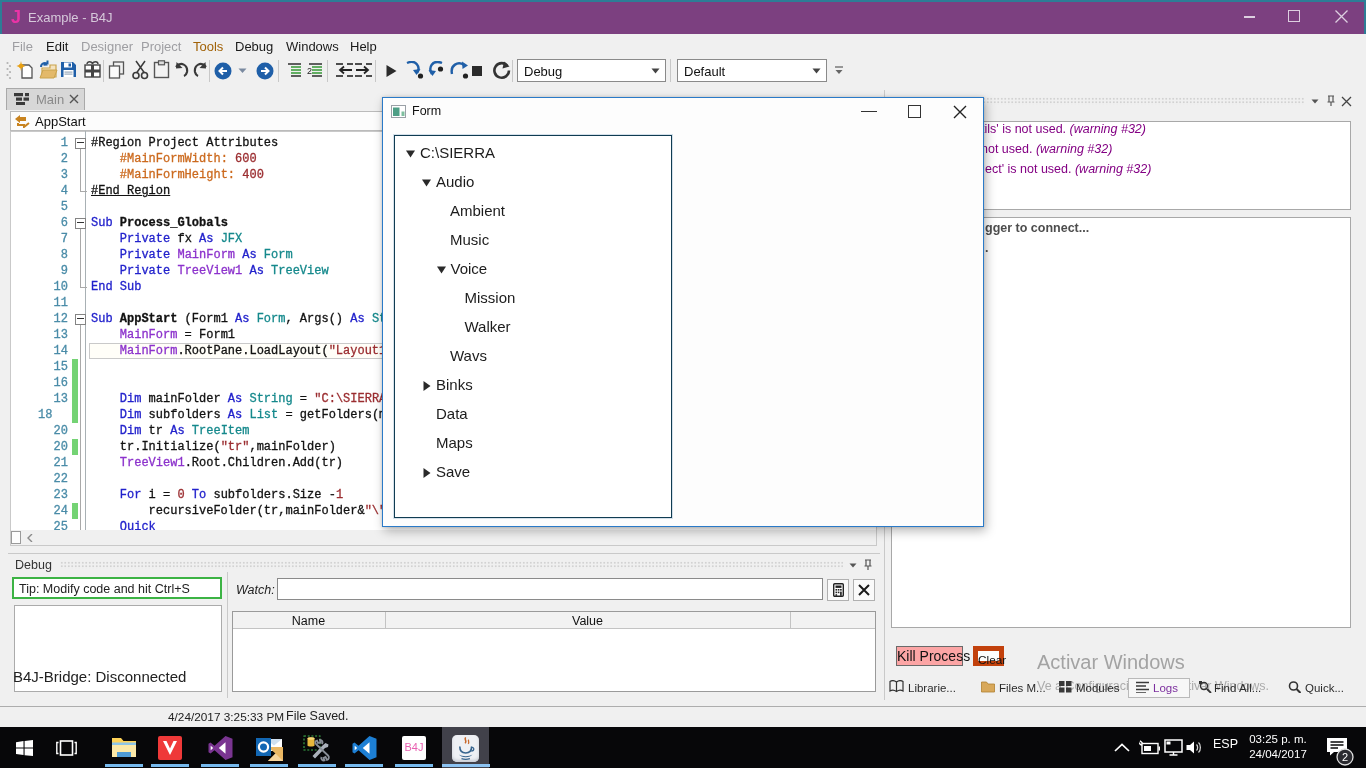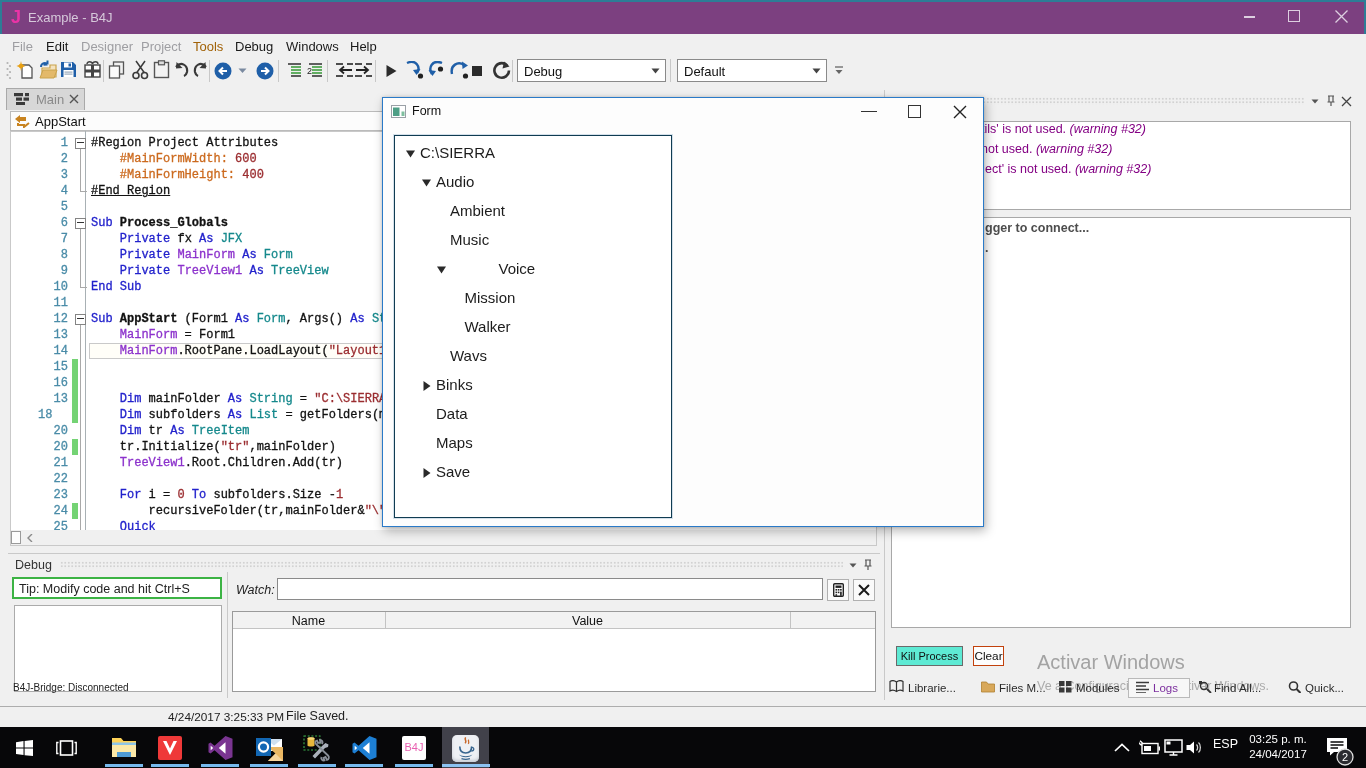--- a/index.html
+++ b/index.html
@@ -359,21 +359,21 @@
 
 <div class="abs" style="left:232px;top:611px;width:644px;height:81px;background:#fff;border:1px solid #9a9a9a;"></div>
 <div class="abs" style="left:233px;top:612px;width:642px;height:17px;background:#f2f2f2;border-bottom:1px solid #c3c3c3;"></div>
 <div class="abs" style="left:385px;top:612px;width:1px;height:17px;background:#c3c3c3;"></div>
 <div class="abs" style="left:790px;top:612px;width:1px;height:17px;background:#c3c3c3;"></div>
 <div class="abs" style="left:232px;top:614px;width:153px;text-align:center;font-size:12.5px;color:#111;">Name</div>
 <div class="abs" style="left:385px;top:614px;width:405px;text-align:center;font-size:12.5px;color:#111;">Value</div>
 </div>
 
 <div class="abs" style="left:0;top:706px;width:1366px;height:21px;background:#f0f0f0;border-top:1px solid #adadad;"></div>
-<div class="abs" style="left:13px;top:682px;font-size:10px;color:#222;">B4J-Bridge: Disconnected</div>
+<div class="abs" style="left:13px;top:668px;font-size:15px;color:#222;">B4J-Bridge: Disconnected</div>
 <div class="abs" style="left:168px;top:710px;font-size:11.8px;color:#222;">4/24/2017 3:25:33 PM</div>
 <div class="abs" style="left:286px;top:709px;font-size:12.5px;color:#222;">File Saved.</div>
 
 <div id="rightpanel">
 <div class="abs" style="left:884px;top:90px;width:474px;height:610px;background:#f0f0f0;border-left:1px solid #c9c9c9;"></div>
 <div class="abs" style="left:895px;top:97px;width:410px;height:8px;background-image:radial-gradient(#d2d2d2 0.8px, transparent 0.8px);background-size:3.5px 3.5px;"></div>
 <svg class="abs" style="left:1311px;top:99px;" width="8" height="5">
         <path d="M0.5 0.5 L4 4.5 L7.5 0.5 Z" fill="#555"></path>
       </svg>
 <svg class="abs" style="left:1326px;top:95px;" width="10" height="12">
@@ -385,22 +385,22 @@
 
 <div class="abs" style="left:891px;top:121px;width:460px;height:89px;background:#fff;border:1px solid #a8a8a8;"></div>
 <div class="abs" style="left:981px;top:122px;font-size:12.5px;color:#830083;">tils' is not used. <i>(warning #32)</i></div>
 <div class="abs" style="left:981px;top:142px;font-size:12.5px;color:#830083;">not used. <i>(warning #32)</i></div>
 <div class="abs" style="left:985px;top:162px;font-size:12.5px;color:#830083;">ect' is not used. <i>(warning #32)</i></div>
 
 <div class="abs" style="left:891px;top:217px;width:460px;height:411px;background:#fff;border:1px solid #a8a8a8;"></div>
 <div class="abs" style="left:985px;top:221px;font-size:12.5px;font-weight:bold;color:#4d4d4d;">gger to connect...</div>
 <div class="abs" style="left:985px;top:241px;font-size:12.5px;font-weight:bold;color:#4d4d4d;">.</div>
 
-<div class="abs" style="left:896px;top:646px;width:67px;height:20px;background:#5eead4;border:1px solid #6a6a6a;text-align:center;font-size:11px;color:#111;line-height:18px;white-space:nowrap;">Kill Process</div>
-<div class="abs" style="left:973px;top:646px;width:31px;height:20px;background:#fdfdfd;border:1px solid #c2410c;text-align:center;font-size:11.8px;color:#111;line-height:18px;white-space:nowrap;">Clear</div>
+<div class="abs" style="left:896px;top:646px;width:67px;height:20px;background:#fca5a5;border:1px solid #6a6a6a;text-align:center;font-size:14px;color:#111;line-height:18px;white-space:nowrap;">Kill Process</div>
+<div class="abs" style="left:973px;top:646px;width:31px;height:20px;background:#fdfdfd;border:5px solid #c2410c;text-align:center;font-size:11.8px;color:#111;line-height:18px;white-space:nowrap;">Clear</div>
 
 <div class="abs" style="left:1037px;top:651px;font-size:20px;color:#a3a3a3;">Activar Windows</div>
 <div class="abs" style="left:1037px;top:679px;font-size:12.5px;color:#ababab;">Ve a Configuración para activar Windows.</div>
 
 <div class="abs" style="left:1128px;top:678px;width:62px;height:20px;background:#f7f7f7;border:1px solid #b9b9b9;"></div>
 <svg class="abs" style="left:889px;top:680px;" width="15" height="13">
         <path d="M7.5 2 C5.5 0.5 2.5 0.5 1 1.5 V11 C2.5 10 5.5 10 7.5 11.5 C9.5 10 12.5 10 14 11 V1.5 C12.5 0.5 9.5 0.5 7.5 2 Z M7.5 2 V11.5" fill="none" stroke="#333" stroke-width="1.2"></path>
       </svg>
 <div class="abs" style="left:908px;top:682px;font-size:11.5px;color:#2b2b2b;">Librarie...</div>
 <svg class="abs" style="left:981px;top:681px;" width="14" height="12">
@@ -459,21 +459,21 @@
 <div class="abs" style="left:420px;top:144px;font-size:15px;color:#1c1c1c;">C:\SIERRA</div>
 <svg class="abs" style="left:421.5px;top:178.5px;" width="9" height="8">
         <path d="M0 0.5 L9 0.5 L4.5 7.5 Z" fill="#2a2a2a"></path>
       </svg>
 <div class="abs" style="left:436px;top:173px;font-size:15px;color:#1c1c1c;">Audio</div>
 <div class="abs" style="left:450px;top:202px;font-size:15px;color:#1c1c1c;">Ambient</div>
 <div class="abs" style="left:450px;top:231px;font-size:15px;color:#1c1c1c;">Music</div>
 <svg class="abs" style="left:437px;top:265.5px;" width="9" height="8">
         <path d="M0 0.5 L9 0.5 L4.5 7.5 Z" fill="#2a2a2a"></path>
       </svg>
-<div class="abs" style="left:450.5px;top:260px;font-size:15px;color:#1c1c1c;margin-left:48px;">Voice</div>
+<div class="abs" style="left:450.5px;top:260px;font-size:15px;color:#1c1c1c;">Voice</div>
 <div class="abs" style="left:464.5px;top:289px;font-size:15px;color:#1c1c1c;">Mission</div>
 <div class="abs" style="left:464.5px;top:318px;font-size:15px;color:#1c1c1c;">Walker</div>
 <div class="abs" style="left:450px;top:347px;font-size:15px;color:#1c1c1c;">Wavs</div>
 <svg class="abs" style="left:422.5px;top:380.5px;" width="8" height="10">
         <path d="M0.5 0 L7.5 5 L0.5 10 Z" fill="#2a2a2a"></path>
       </svg>
 <div class="abs" style="left:436px;top:376px;font-size:15px;color:#1c1c1c;">Binks</div>
 <div class="abs" style="left:436px;top:405px;font-size:15px;color:#1c1c1c;">Data</div>
 <div class="abs" style="left:436px;top:434px;font-size:15px;color:#1c1c1c;">Maps</div>
 <svg class="abs" style="left:422.5px;top:467.5px;" width="8" height="10">

